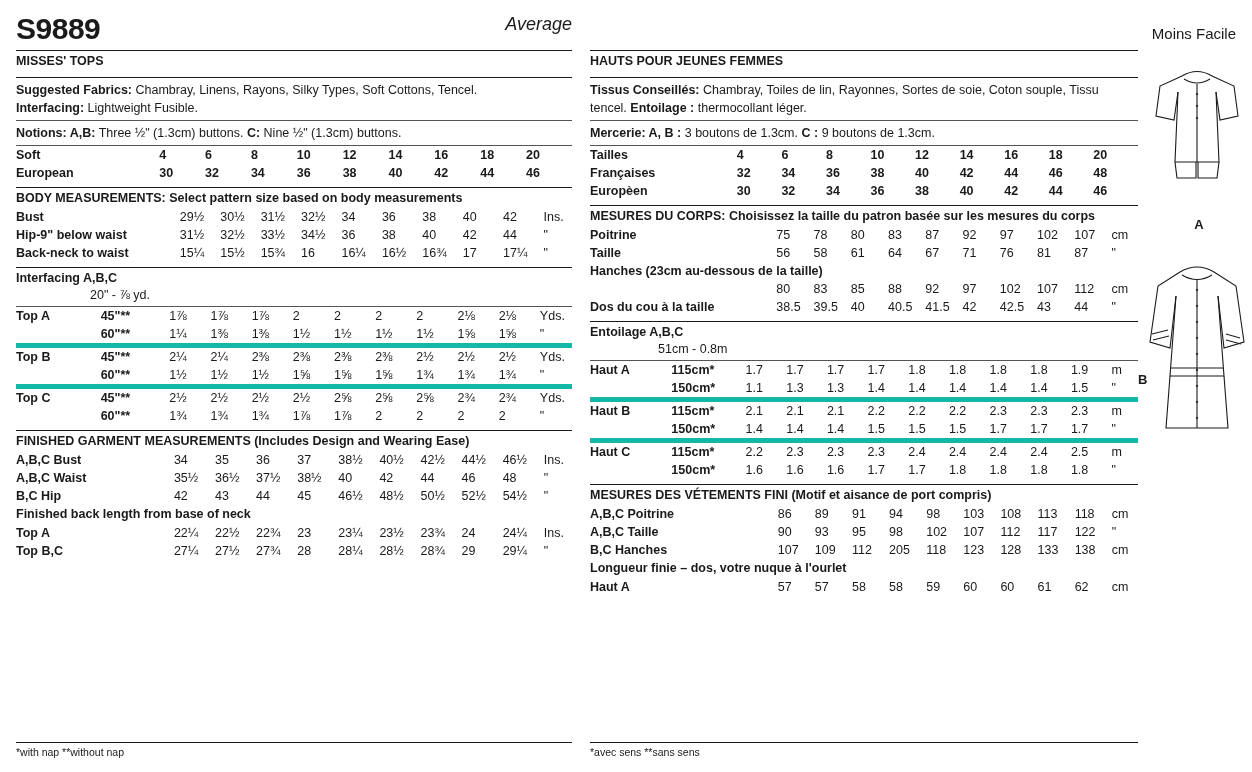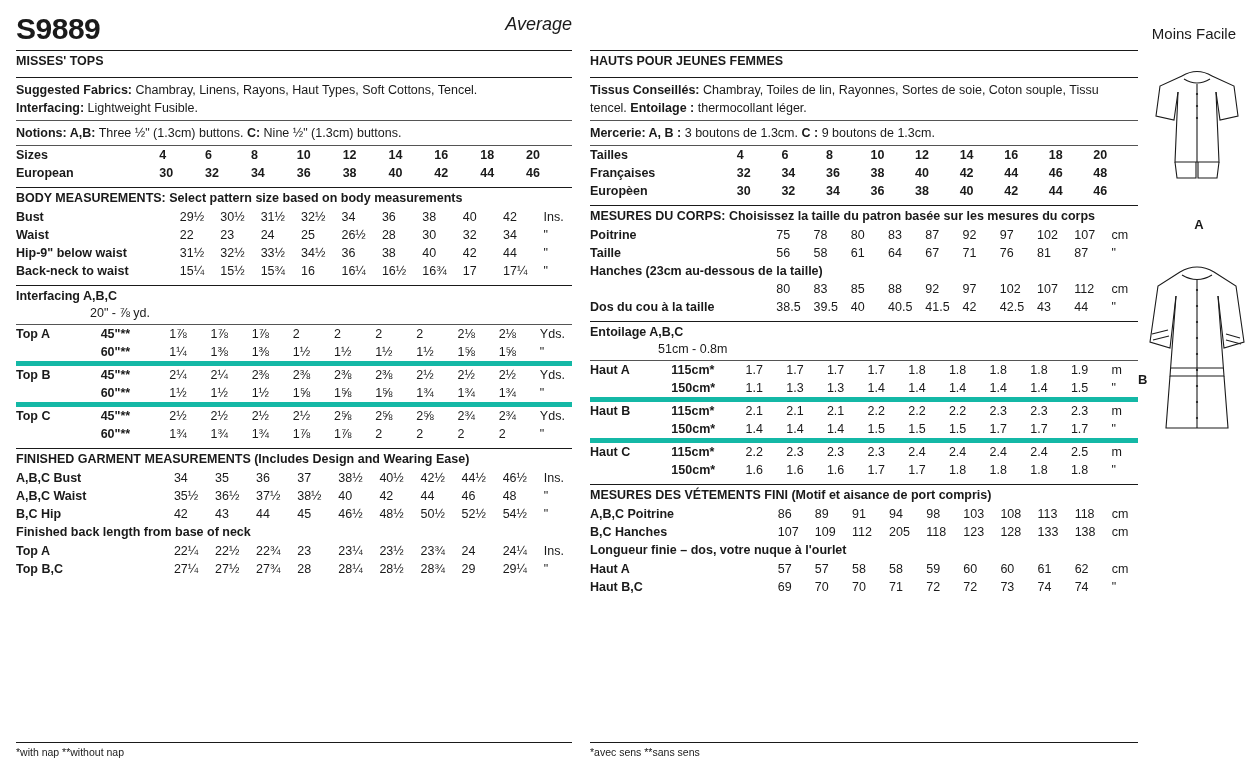--- a/index.html
+++ b/index.html
@@ -106,40 +106,40 @@
 
   <div class="columns">
 
     <div class="col-left">
       <hr class="hr">
       <div class="sec bold">MISSES' TOPS</div>
       <hr class="hr">
 
       <div class="sec txt">
         <span class="label">Suggested Fabrics:</span>
-        <span>Chambray, Linens, Rayons, Haut Types, Soft Cottons, Tencel.</span><br>
+        <span>Chambray, Linens, Rayons, Silky Types, Soft Cottons, Tencel.</span><br>
         <span class="label">Interfacing:</span>
         <span>Lightweight Fusible.</span>
       </div>
 
       <hr class="hr-thin">
 
       <div class="sec txt">
         <span class="label">Notions: A,B:</span>
         <span>Three ½" (1.3cm) buttons.</span>
         <span class="label">C:</span>
         <span>Nine ½" (1.3cm) buttons.</span>
       </div>
 
       <hr class="hr-thin">
 
       <table class="sizes-tbl">
         <tbody>
             <tr class="hdr-row">
-          <td class="lbl-col">Sizes</td>
+          <td class="lbl-col">Soft</td>
           <td class="n">4</td>
           <td class="n">6</td>
           <td class="n">8</td>
           <td class="n">10</td>
           <td class="n">12</td>
           <td class="n">14</td>
           <td class="n">16</td>
           <td class="n">18</td>
           <td class="n">20</td>
         </tr>
@@ -169,33 +169,20 @@
           <td class="n">29½</td>
           <td class="n">30½</td>
           <td class="n">31½</td>
           <td class="n">32½</td>
           <td class="n">34</td>
           <td class="n">36</td>
           <td class="n">38</td>
           <td class="n">40</td>
           <td class="n">42</td>
           <td class="u">Ins.</td>
-        </tr>
-        <tr>
-          <td class="lbl-col bold">Waist</td>
-          <td class="n">22</td>
-          <td class="n">23</td>
-          <td class="n">24</td>
-          <td class="n">25</td>
-          <td class="n">26½</td>
-          <td class="n">28</td>
-          <td class="n">30</td>
-          <td class="n">32</td>
-          <td class="n">34</td>
-          <td class="u">"</td>
         </tr>
         <tr>
           <td class="lbl-col bold">Hip-9" below waist</td>
           <td class="n">31½</td>
           <td class="n">32½</td>
           <td class="n">33½</td>
           <td class="n">34½</td>
           <td class="n">36</td>
           <td class="n">38</td>
           <td class="n">40</td>
@@ -642,20 +629,33 @@
           <td class="n">91</td>
           <td class="n">94</td>
           <td class="n">98</td>
           <td class="n">103</td>
           <td class="n">108</td>
           <td class="n">113</td>
           <td class="n">118</td>
           <td class="u">cm</td>
         </tr>
         <tr>
+          <td class="lbl-col bold">A,B,C Taille</td>
+          <td class="n">90</td>
+          <td class="n">93</td>
+          <td class="n">95</td>
+          <td class="n">98</td>
+          <td class="n">102</td>
+          <td class="n">107</td>
+          <td class="n">112</td>
+          <td class="n">117</td>
+          <td class="n">122</td>
+          <td class="u">"</td>
+        </tr>
+        <tr>
           <td class="lbl-col bold">B,C Hanches</td>
           <td class="n">107</td>
           <td class="n">109</td>
           <td class="n">112</td>
           <td class="n">205</td>
           <td class="n">118</td>
           <td class="n">123</td>
           <td class="n">128</td>
           <td class="n">133</td>
           <td class="n">138</td>
@@ -673,33 +673,20 @@
           <td class="n">57</td>
           <td class="n">57</td>
           <td class="n">58</td>
           <td class="n">58</td>
           <td class="n">59</td>
           <td class="n">60</td>
           <td class="n">60</td>
           <td class="n">61</td>
           <td class="n">62</td>
           <td class="u">cm</td>
-        </tr>
-        <tr>
-          <td class="lbl-col bold">Haut B,C</td>
-          <td class="n">69</td>
-          <td class="n">70</td>
-          <td class="n">70</td>
-          <td class="n">71</td>
-          <td class="n">72</td>
-          <td class="n">72</td>
-          <td class="n">73</td>
-          <td class="n">74</td>
-          <td class="n">74</td>
-          <td class="u">"</td>
         </tr>
       </tbody>
         </table>
     </div>
 
     <div class="col-illus">
       <div class="illus">
 
         <div class="illus-item">
           <svg width="106" height="150" viewBox="0 0 106 150">

